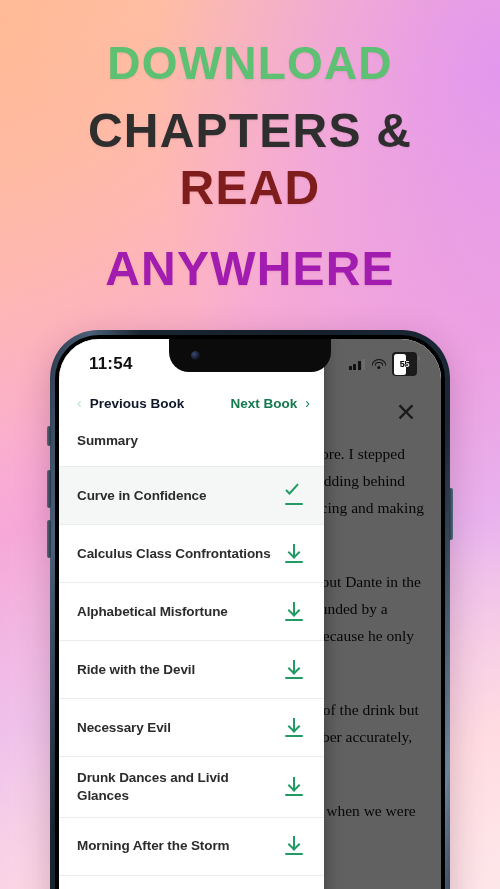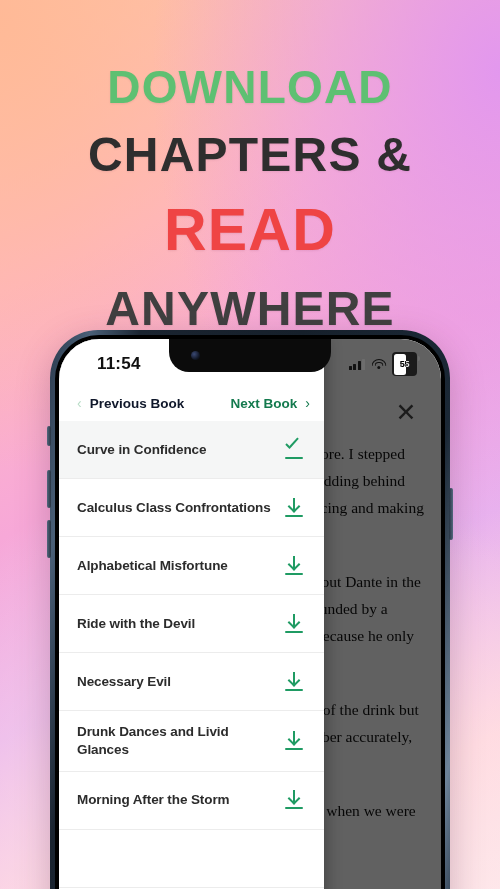--- a/index.html
+++ b/index.html
@@ -17,24 +17,24 @@
   
   .headline{
     position:absolute; top:40px; left:0; right:0;
     text-align:center;
     font-weight:bold;
     letter-spacing:1.2px;
     line-height:1.02;
     text-shadow:0 1px 2px rgba(120,60,90,.12);
   }
   .hl-line{ display:block; }
-  .hl1{ font-size:46px; color:#5ec072;margin-top:24px; }
+  .hl1{ font-size:46px; color:#5ec072; }
   .hl2{ font-size:48px; color:#2e2e2e; margin-top:20px; }
-  .hl3{ font-size:59px; color:#ef4444; margin-top:20px; }
-  .hl4{ font-size:48px; color:#404040; margin-top:25px; }
+  .hl3{ font-size:48px; color:#7f1d1d; margin-top:8px; }
+  .hl4{ font-size:48px; color:#a21caf; margin-top:32px; }
 
   
   .phone{
     position:absolute;
     left:50px; top:330px;
     width:400px; height:600px;
     border-radius:48px 48px 0 0;
     background:linear-gradient(100deg,#2b3a4d 0%, #4a6078 8%, #1a2430 18%, #16202b 50%, #1b2836 82%, #6d8399 94%, #2c3b4c 100%);
     padding:5px;
     box-shadow:0 10px 34px rgba(90,40,70,.28);
@@ -85,21 +85,21 @@
     width:26px; height:26px;
     color:#1b1b1b;
     font-size:25px; line-height:26px; text-align:center;
     font-weight:300;
     font-family:"Liberation Sans", sans-serif;
     cursor:pointer;
   }
 
   
   .statusbar{
-    position:absolute; top:0; left:12px; right:0; height:44px;
+    position:absolute; top:0; left:4px; right:0; height:44px;
     display:flex; align-items:center; justify-content:space-between;
     padding:0 24px 0 26px;
     z-index:7;
     pointer-events:none;
   }
   .clock{ font-size:17px; font-weight:bold; color:#111; letter-spacing:.2px; margin-top:6px; }
   .status-right{ display:flex; align-items:center; gap:6px; margin-top:6px; }
   .sig{ display:flex; align-items:flex-end; gap:1.5px; height:11px; }
   .sig i{ display:block; width:3px; background:#111; border-radius:.5px; }
   .sig i:nth-child(1){height:4px}
@@ -234,20 +234,23 @@
         <div class="drawer-top"></div>
 
         <div class="booknav">
           <span class="chev prev-chev">‹</span>
           <span class="prev-book">Previous Book</span>
           <span class="next-book">Next Book</span>
           <span class="chev next-chev">›</span>
         </div>
 
         <div class="chapters">
+          <div class="chapter head">
+            <span class="ch-title">Summary</span>
+          </div>
 
           <div class="chapter active">
             <span class="ch-title">Curve in Confidence</span>
             <span class="ch-icon">
               <span class="ic-check"></span>
                 <span class="ic-line"></span>
             </span>
           </div>
 
           <div class="chapter">

